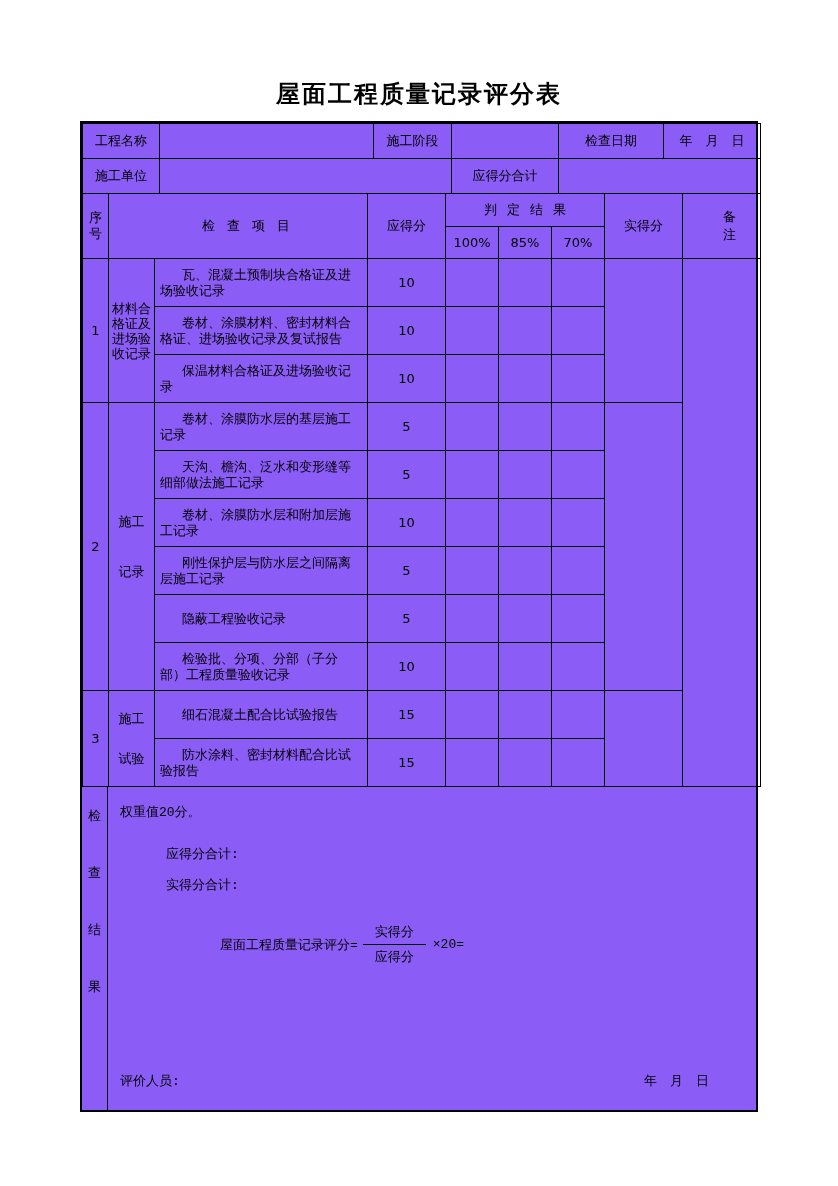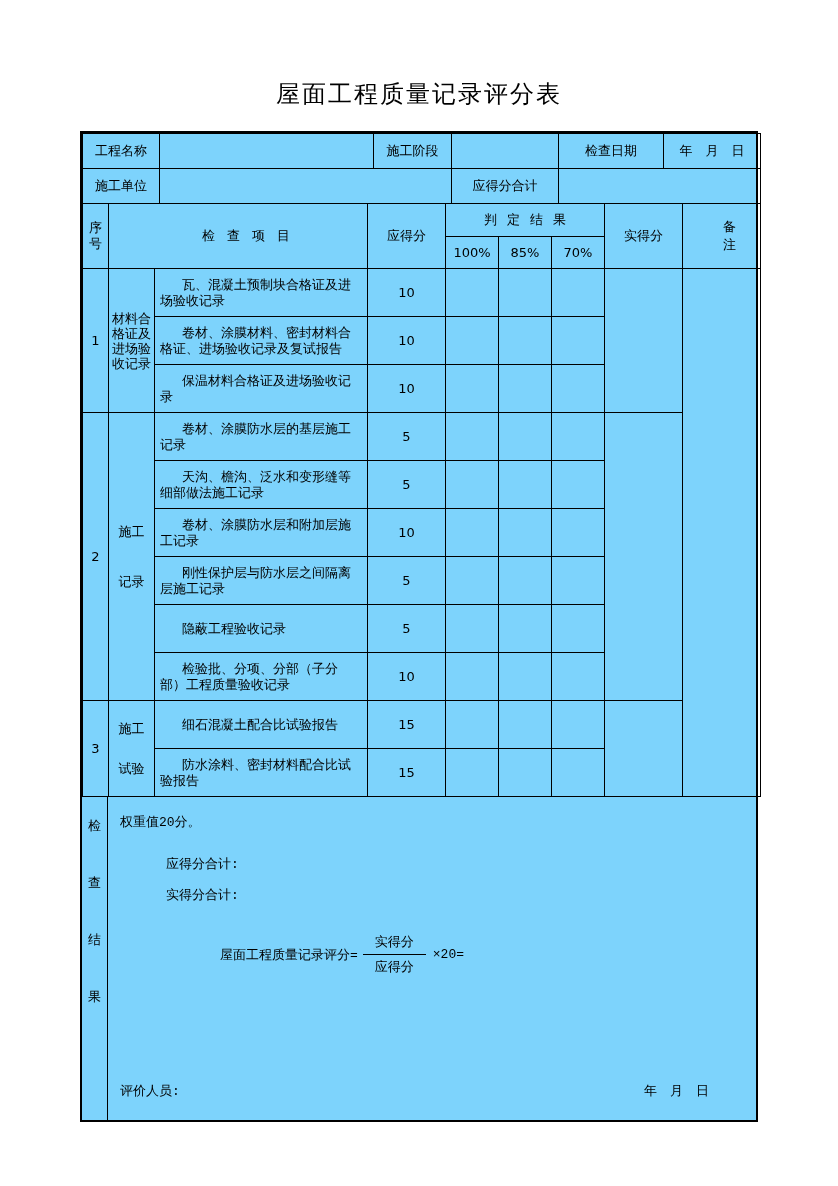--- a/index.html
+++ b/index.html
@@ -3,25 +3,25 @@
 <meta charset="utf-8">
 <style>
   html,body { margin:0; padding:0; }
   body {
     width:838px; height:1186px; background:#ffffff; color:#000;
     font-family:"DejaVu Sans","Liberation Sans",sans-serif;
     position:relative; overflow:hidden;
   }
   .page-title {
     position:absolute; top:78px; left:0; width:838px;
-    text-align:center; font-size:24px; font-weight:normal; letter-spacing:2px;
+    text-align:center; font-size:24px; font-weight:bold; letter-spacing:2px;
   }
   .form-wrap {
-    position:absolute; left:80px; top:131px; width:678px;
-    border:2px solid #000; box-sizing:border-box; background:#7dd3fc;
+    position:absolute; left:80px; top:121px; width:678px;
+    border:2px solid #000; box-sizing:border-box; background:#8b5cf6;
   }
   table { border-collapse:collapse; table-layout:fixed; width:100%; }
   td, th {
     border:1px solid #000; box-sizing:border-box;
     font-size:13px; font-weight:normal; text-align:center; vertical-align:middle;
     padding:0; overflow:hidden;
   }
   .tA td { height:35px; }
   .tB { margin-top:-1px; }
   .rowH1 th { height:33px; }

